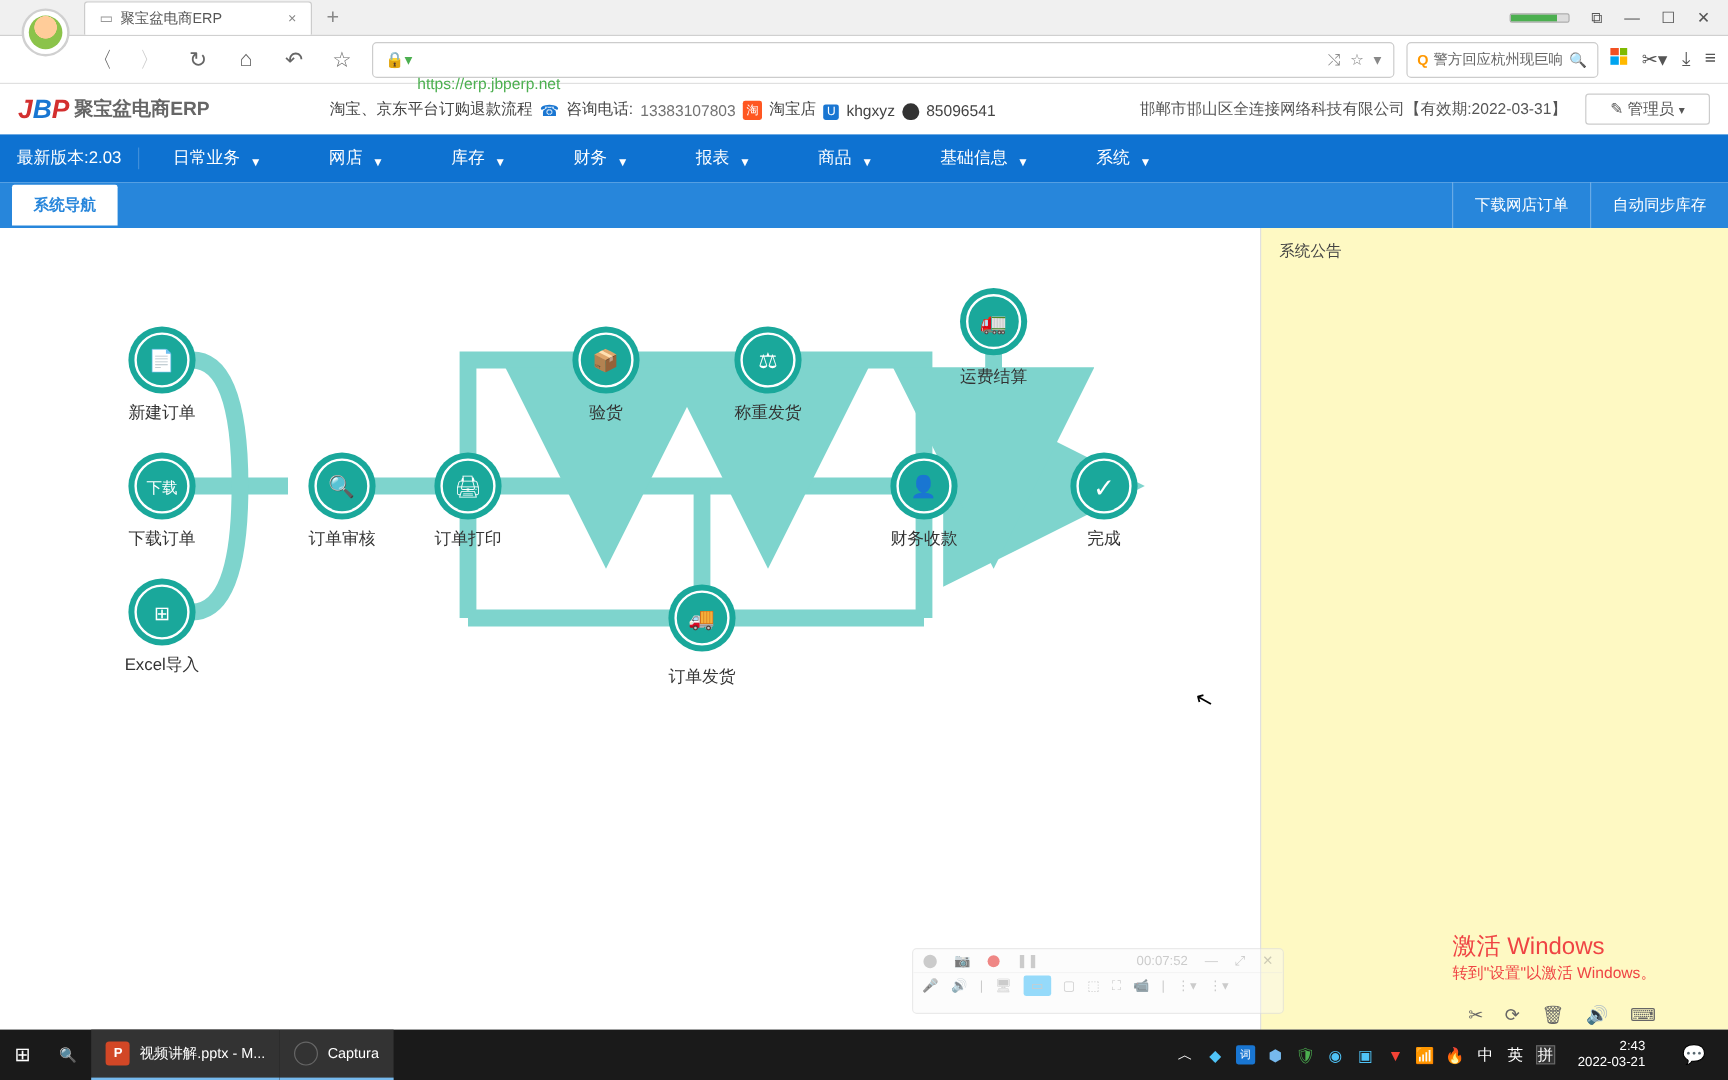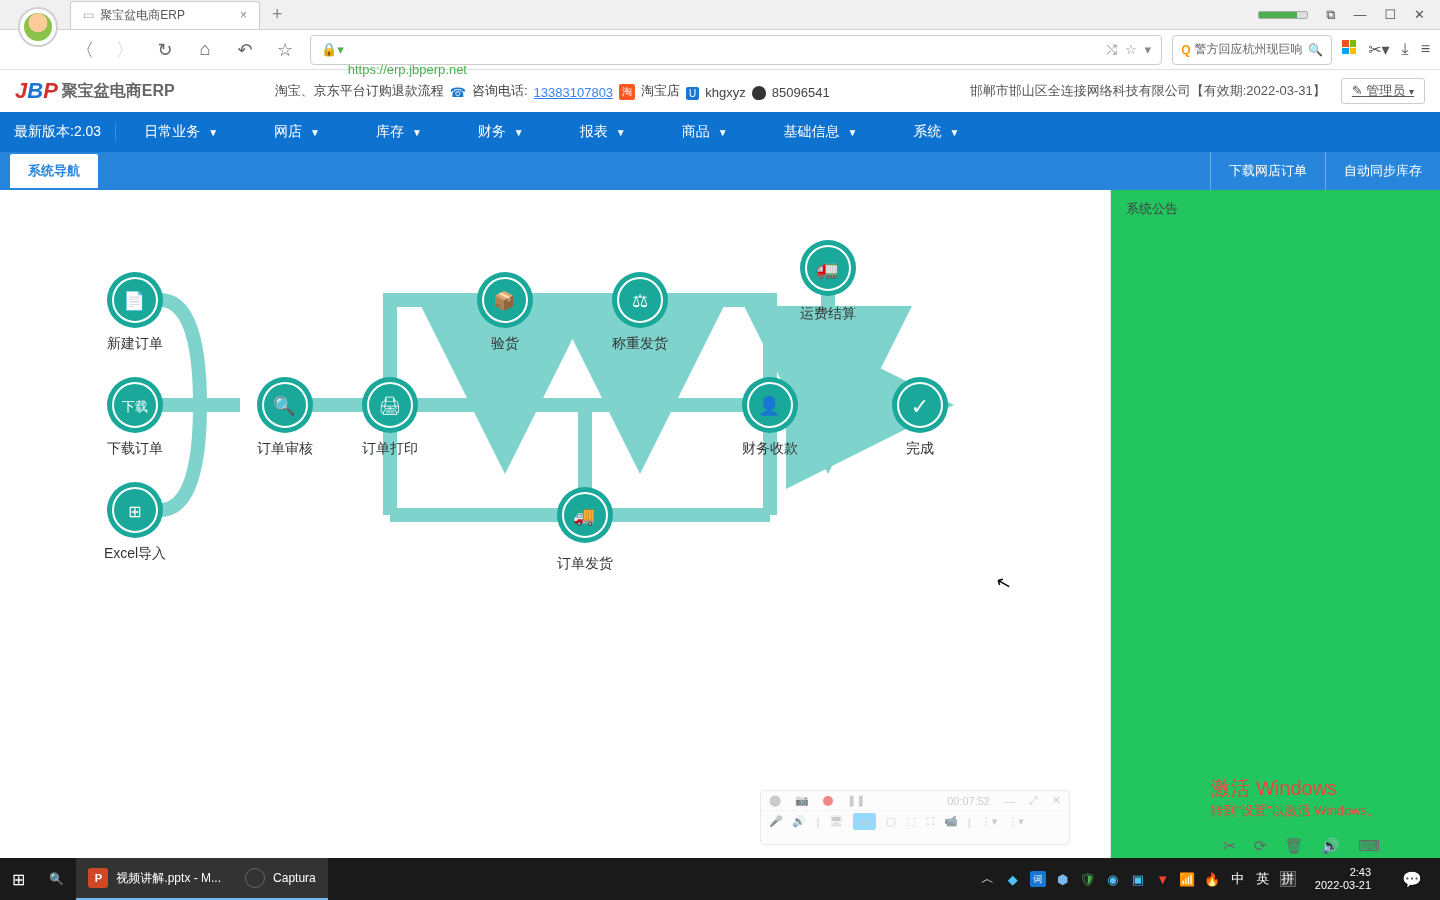--- a/index.html
+++ b/index.html
@@ -26,43 +26,43 @@
 .toolbar-icons { display: flex; gap: 12px; color: #555; font-size: 16px; }
 .ms-grid { display: grid; grid-template-columns: 1fr 1fr; gap: 1px; width: 14px; height: 14px; }
 .ms-grid span:nth-child(1){background:#f25022}.ms-grid span:nth-child(2){background:#7fba00}.ms-grid span:nth-child(3){background:#00a4ef}.ms-grid span:nth-child(4){background:#ffb900}
 
 
 .app-header { height: 42px; display: flex; align-items: center; padding: 0 15px; font-size: 13px; background: #fff; }
 .logo { font-weight: bold; color: #666; font-size: 16px; display: flex; align-items: center; }
 .logo-jbp { color: #d32f2f; font-style: italic; font-weight: bold; font-size: 22px; }
 .logo-jbp .b { color: #1976d2; }
 .header-links { margin-left: 100px; display: flex; align-items: flex-end; gap: 6px; color: #444; }
-.phone-red { color: #3b82f6; text-decoration: underline; }
+.phone-red { color: #737373; }
 .badge-orange { background: #ff5722; color: #fff; padding: 1px 3px; font-size: 10px; border-radius: 2px; }
 .badge-blue { background: #1976d2; color: #fff; padding: 1px 3px; font-size: 10px; border-radius: 2px; }
 .qq-icon { width: 14px; height: 14px; background: #333; border-radius: 50% 50% 45% 45%; display: inline-block; position: relative; }
 .header-right { margin-left: auto; display: flex; align-items: center; gap: 15px; color: #555; }
-.admin-btn { border: 1px solid #ccc; padding: 3px 10px; border-radius: 3px; cursor: pointer; text-decoration: underline; }
+.admin-btn { border: 1px solid #ccc; padding: 3px 20px; border-radius: 3px; cursor: pointer; }
 
 
 .main-menu { height: 40px; background: #0e72d1; display: flex; align-items: center; color: #fff; font-size: 14px; }
 .version { padding: 0 14px; border-right: 1px solid rgba(255,255,255,0.2); }
-.menu-item { padding: 0 28px; display: flex; align-items: center; gap: 8px; cursor: pointer; }
+.menu-item { padding: 0 28px; display: flex; align-items: flex-end; gap: 8px; cursor: pointer; }
 .caret { font-size: 10px; }
 
 
 .sub-bar { height: 38px; background: #2786db; display: flex; align-items: center; }
 .sub-tab { background: #fff; color: #2786db; padding: 8px 18px; margin-left: 10px; border-radius: 2px 2px 0 0; font-size: 13px; font-weight: bold; }
 .sub-right { margin-left: auto; display: flex; }
 .sub-btn { color: #fff; padding: 0 18px; font-size: 13px; border-left: 1px solid rgba(255,255,255,0.3); height: 38px; display: flex; align-items: center; cursor: pointer; }
 
 
 .content-area { display: flex; height: calc(900px - 30px - 40px - 42px - 40px - 38px - 42px); background: #eef0f2; }
 .flow-panel { flex: 1; background: #fff; margin: 0; position: relative; }
-.announce-panel { width: 330px; background: #22c55e; border-left: 1px solid #e0e0e0; padding: 10px 15px; font-size: 13px; color: #444; }
+.announce-panel { width: 390px; background: #fef9c3; border-left: 1px solid #e0e0e0; padding: 10px 15px; font-size: 13px; color: #444; }
 
 .flow-svg { position: absolute; top: 0; left: 0; }
 
 
 .win-activate { position: absolute; right: 60px; bottom: 80px; color: #ef4444; font-size: 20px; }
 .win-activate-sub { font-size: 13px; }
 
 
 .recorder { position: absolute; bottom: 55px; left: 760px; width: 310px; height: 55px; background: rgba(250,250,250,0.7); border: 1px solid #ddd; border-radius: 4px; display: flex; flex-direction: column; font-size: 11px; color: #aaa; opacity: 0.6; }
 .recorder-top { display: flex; align-items: center; padding: 3px 8px; gap: 14px; }

